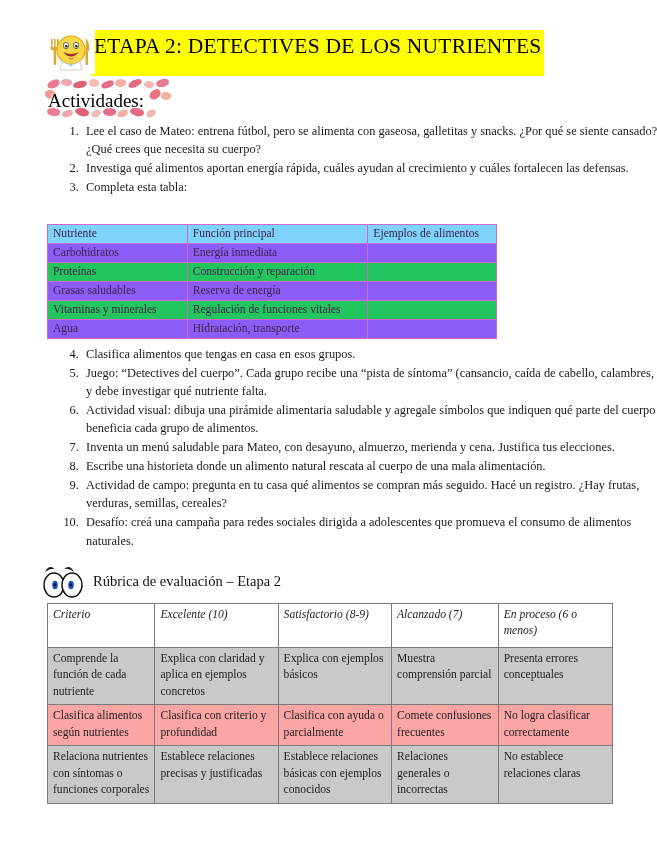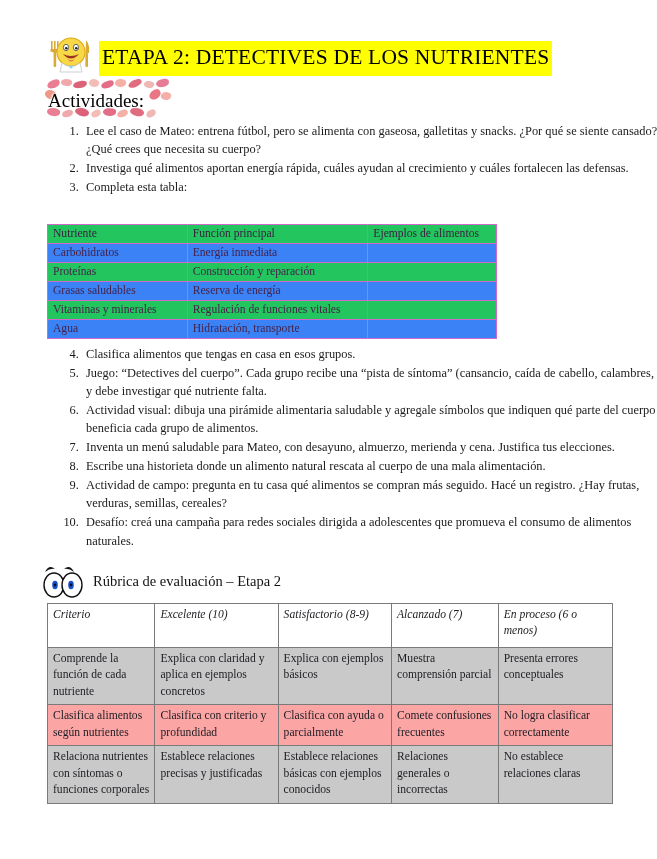--- a/index.html
+++ b/index.html
@@ -21,23 +21,21 @@
     height: 859px;
     background: #ffffff;
   }
 
   
   .title-row {
     position: absolute;
     left: 47px;
     top: 30px;
     display: flex;
-    align-items: flex-end;
     height: 46px;
-    gap: 8px;
   }
   .smiley-img {
     width: 48px;
     height: 44px;
     position: relative;
     flex: 0 0 auto;
     margin-right: -4px;
   }
   .title-highlight {
     background: #ffff00;
@@ -112,24 +110,24 @@
   table.nutrient-table td {
     border: 1px solid #d069cb;
     padding: 2px 5px 3px 5px;
     height: 13px;
     vertical-align: middle;
     color: #46224a;
   }
   table.nutrient-table td.c0 { width: 136px; }
   table.nutrient-table td.c1 { width: 182px; }
   table.nutrient-table td.c2 { width: 126px; }
-  table.nutrient-table tr.shade td { background: #3b82f6; }
+  table.nutrient-table tr.shade td { background: #8b5cf6; }
   table.nutrient-table tr.plain td { background: #22c55e; }
   table.nutrient-table tr.head td {
-    background: #22c55e;
+    background: #7dd3fc;
     color: #3b1c40;
   }
 
   
   .rubric-head {
     position: absolute;
     left: 41px;
     top: 561px;
     display: flex;
     align-items: center;

